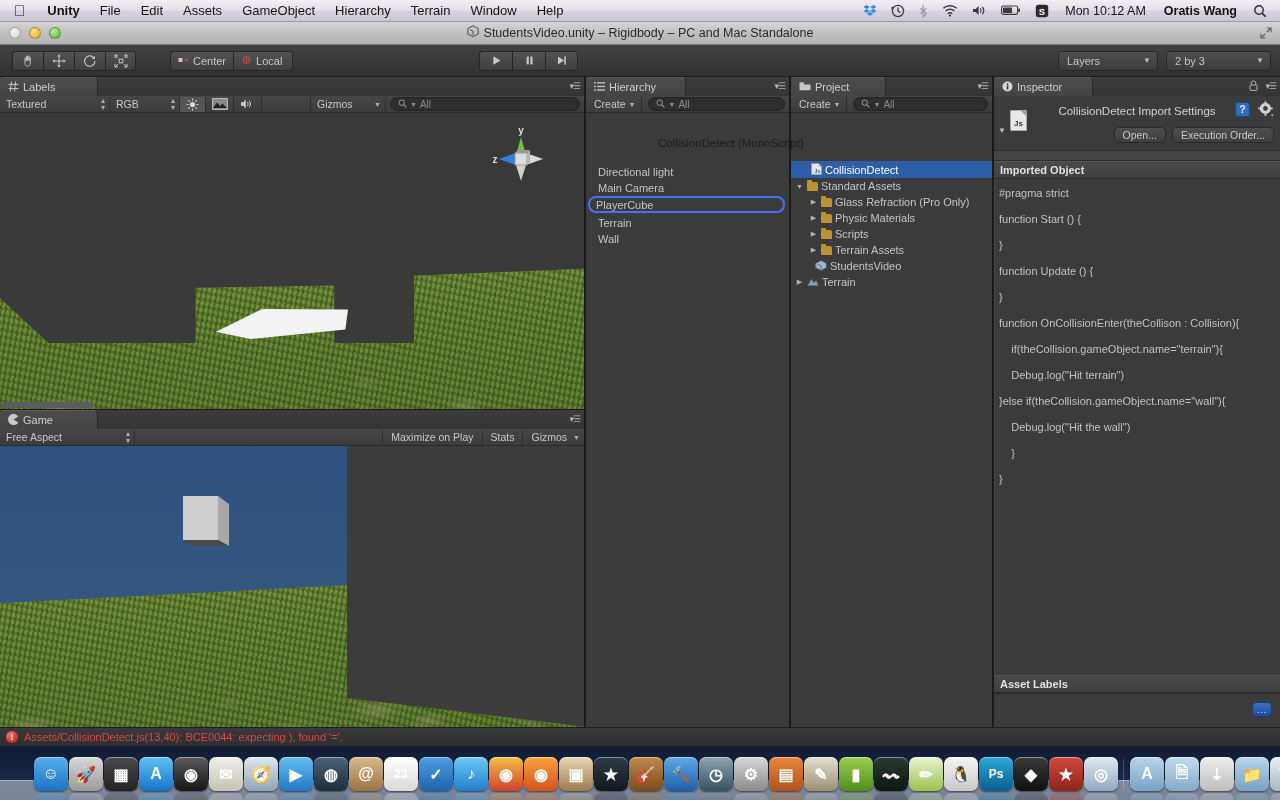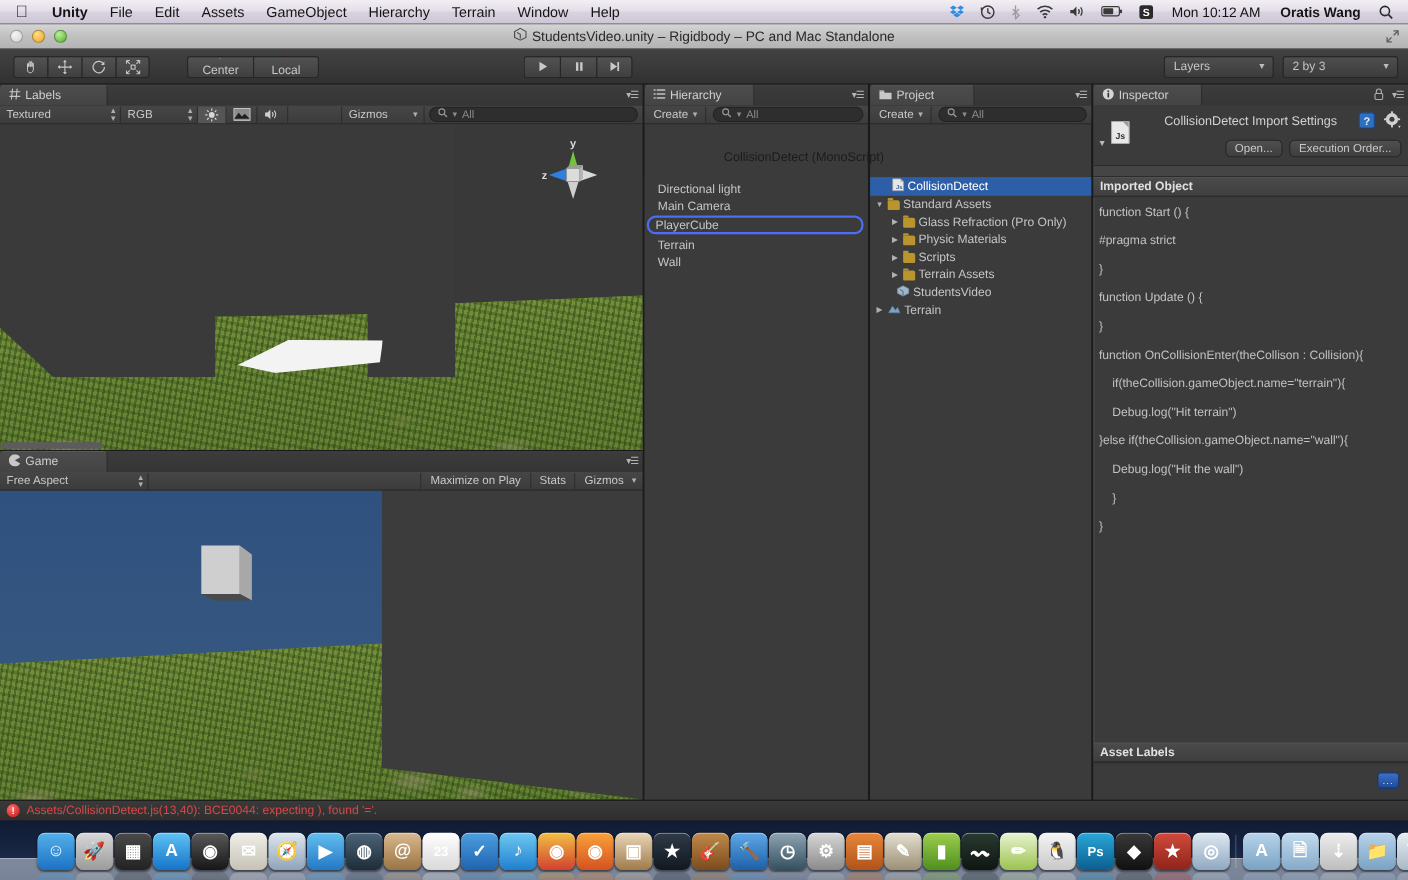--- a/index.html
+++ b/index.html
@@ -54,21 +54,21 @@
     background: linear-gradient(to bottom, #424242 0%, #3a3a3a 50%, #313131 100%);
     border-bottom: 1px solid #1c1c1c;
     display: flex; align-items: center;
   }
   .btn-group { display: flex; margin-left: 12px; }
   .tbtn {
     height: 20px; min-width: 31px;
     background: linear-gradient(to bottom, #525252, #3f3f3f);
     border: 1px solid #262626; border-right-width: 0;
     display: flex; align-items: center; justify-content: center;
-    color: #c8c8c8; font-size: 11px; padding: 0 7px; flex-direction: column;
+    color: #c8c8c8; font-size: 11px; padding: 0 7px;
   }
   .tbtn:first-child { border-radius: 3px 0 0 3px; }
   .tbtn:last-child { border-radius: 0 3px 3px 0; border-right-width: 1px; }
   .pivot-group { display: flex; margin-left: 34px; }
   .pivot-group .tbtn { min-width: 60px; gap: 4px; justify-content: flex-start; }
   .play-group { display: flex; margin-left: 186px; }
   .play-group .tbtn { min-width: 33px; }
   .dd {
     height: 20px; border-radius: 3px;
     background: linear-gradient(to bottom, #4e4e4e, #3c3c3c);
@@ -814,22 +814,22 @@
         <div class="mini-btn">Open...</div>
         <div class="mini-btn">Execution Order...</div>
       </div>
     </div>
 
     <div class="insp-spacer"></div>
 
     <div class="insp-section" id="imported-object-header">Imported Object</div>
 
     <div id="code-area">
+      <div class="codeline">#pragma strict</div>
       <div class="codeline">function Start () {</div>
-      <div class="codeline">#pragma strict</div>
       <div class="codeline">}</div>
       <div class="codeline">function Update () {</div>
       <div class="codeline">}</div>
       <div class="codeline">function OnCollisionEnter(theCollison : Collision){</div>
       <div class="codeline">    if(theCollision.gameObject.name="terrain"){</div>
       <div class="codeline">    Debug.log("Hit terrain")</div>
       <div class="codeline">}else if(theCollision.gameObject.name="wall"){</div>
       <div class="codeline">    Debug.log("Hit the wall")</div>
       <div class="codeline">    }</div>
       <div class="codeline">}</div>

